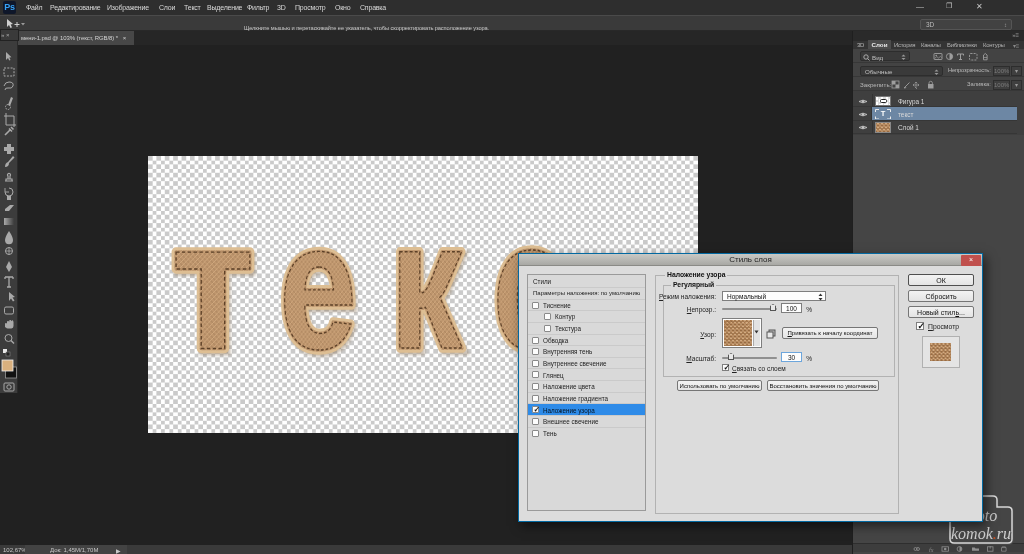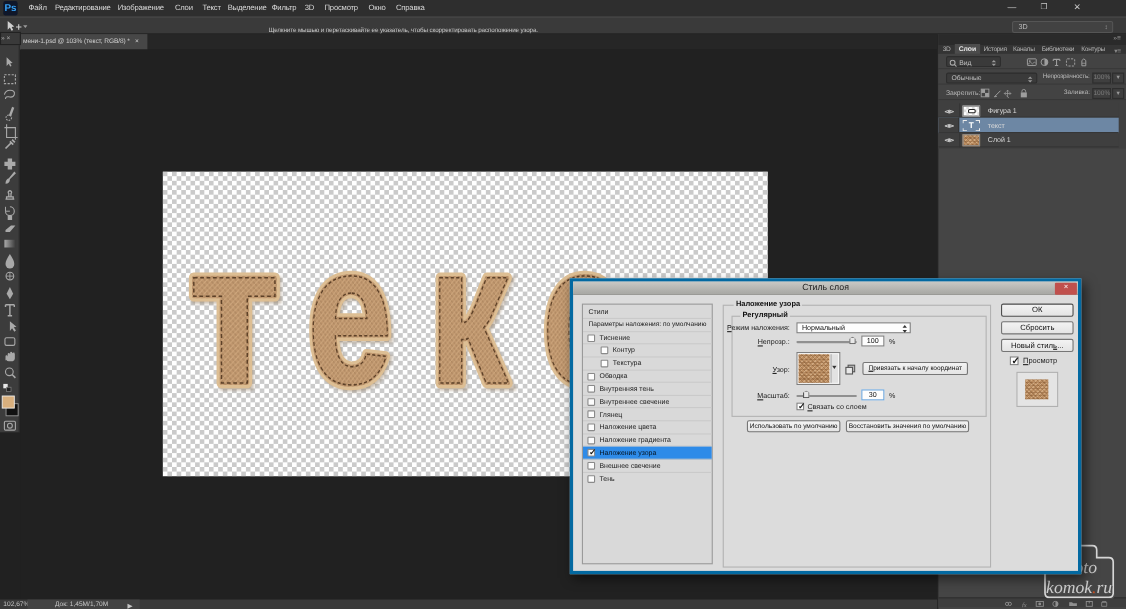--- a/index.html
+++ b/index.html
@@ -63,21 +63,21 @@
 
   
   #wmark { position:absolute; left:925px; top:488px; width:99px; height:62px; }
 
   
   #statusbar { position:absolute; left:0; top:545px; width:852px; height:9px; background:#3a3a3a;
     color:#c6c6c6; font-size:6px; }
 
   
   #dialog { position:absolute; left:518px; top:253px; width:465px; height:269px;
-    background:#dcdcdc; border:3px solid #0369a1; box-shadow:3px 4px 10px rgba(0,0,0,0.55);
+    background:#dcdcdc; border:1px solid #0369a1; box-shadow:3px 4px 10px rgba(0,0,0,0.55);
     font-size:6.5px; color:#1a1a1a; }
   #dlg-title { position:absolute; left:0; top:0; width:100%; height:12px;
     background:linear-gradient(#c9c9c5,#a8a8a4); border-bottom:1px solid #8a8a86;
     text-align:center; font-size:8px; color:#222; line-height:12px; }
   #dlg-close { position:absolute; right:1px; top:1px; width:20px; height:11px; background:#c0504d;
     color:#fff; text-align:center; line-height:10px; font-size:7px; border-radius:1px; }
   #dlg-list { position:absolute; left:8px; top:20px; width:119px; height:237px;
     border:1px solid #9a9a9a; background:#d9d9d9; }
   .lrow { position:relative; height:11.65px; border-bottom:1px solid #cacaca; font-size:6.3px; color:#222; }
   .lrow.hd { height:13px; }

